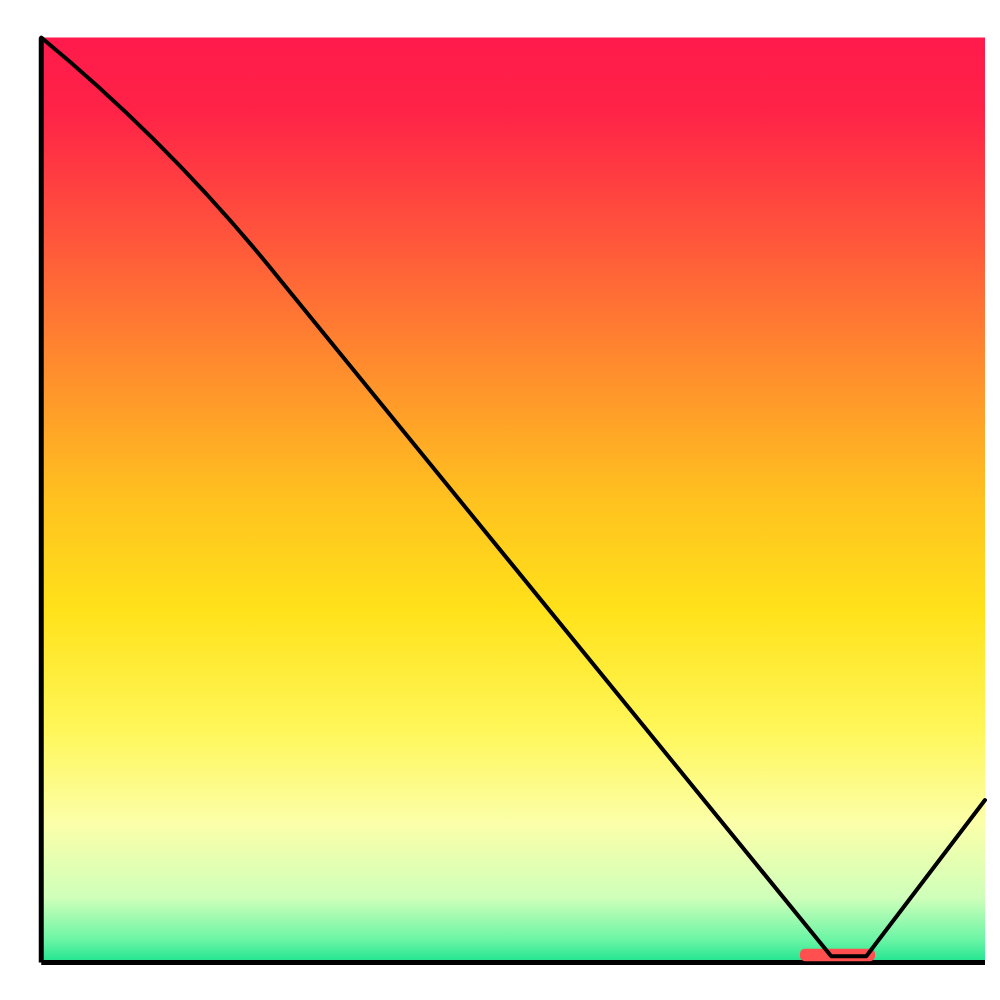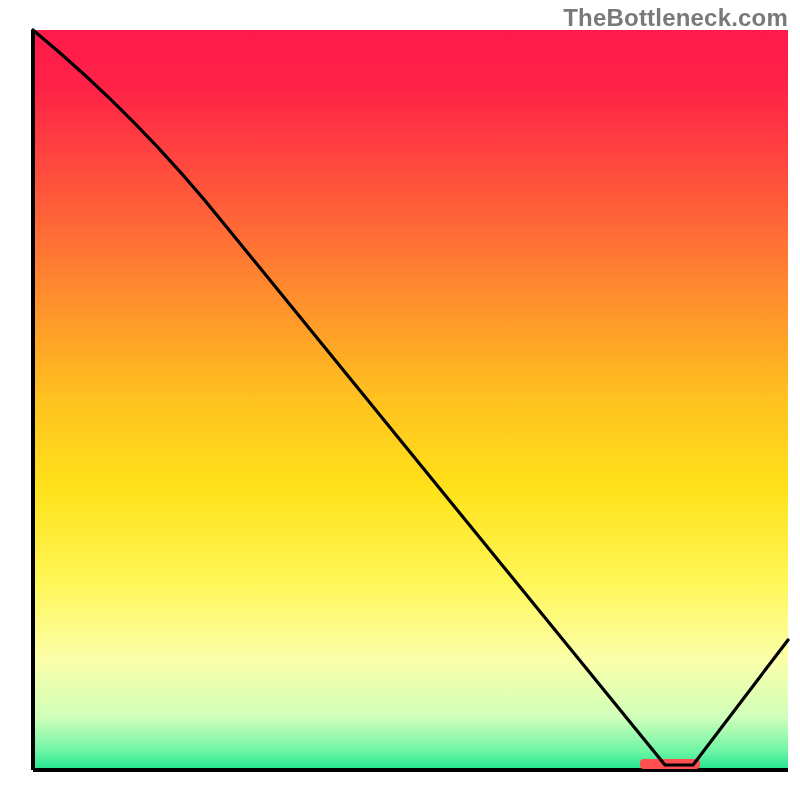--- a/index.html
+++ b/index.html
@@ -29,21 +29,20 @@
     left: 0;
     top: 0;
     width: 800px;
     height: 800px;
   }
 </style>
 </head>
 <body>
 
 <div class="container">
-  <div class="attribution">TheBottleneck.com</div>
 
   <svg class="chart" viewBox="0 0 800 800" preserveAspectRatio="none">
     <defs>
       <linearGradient id="bg-grad" x1="0" y1="0" x2="0" y2="1">
           <stop offset="0%" stop-color="#ff1a4b"></stop>
           <stop offset="8%" stop-color="#ff2347"></stop>
           <stop offset="20%" stop-color="#ff4f3d"></stop>
           <stop offset="35%" stop-color="#ff8a2e"></stop>
           <stop offset="50%" stop-color="#ffc21f"></stop>
           <stop offset="62%" stop-color="#ffe21a"></stop>

